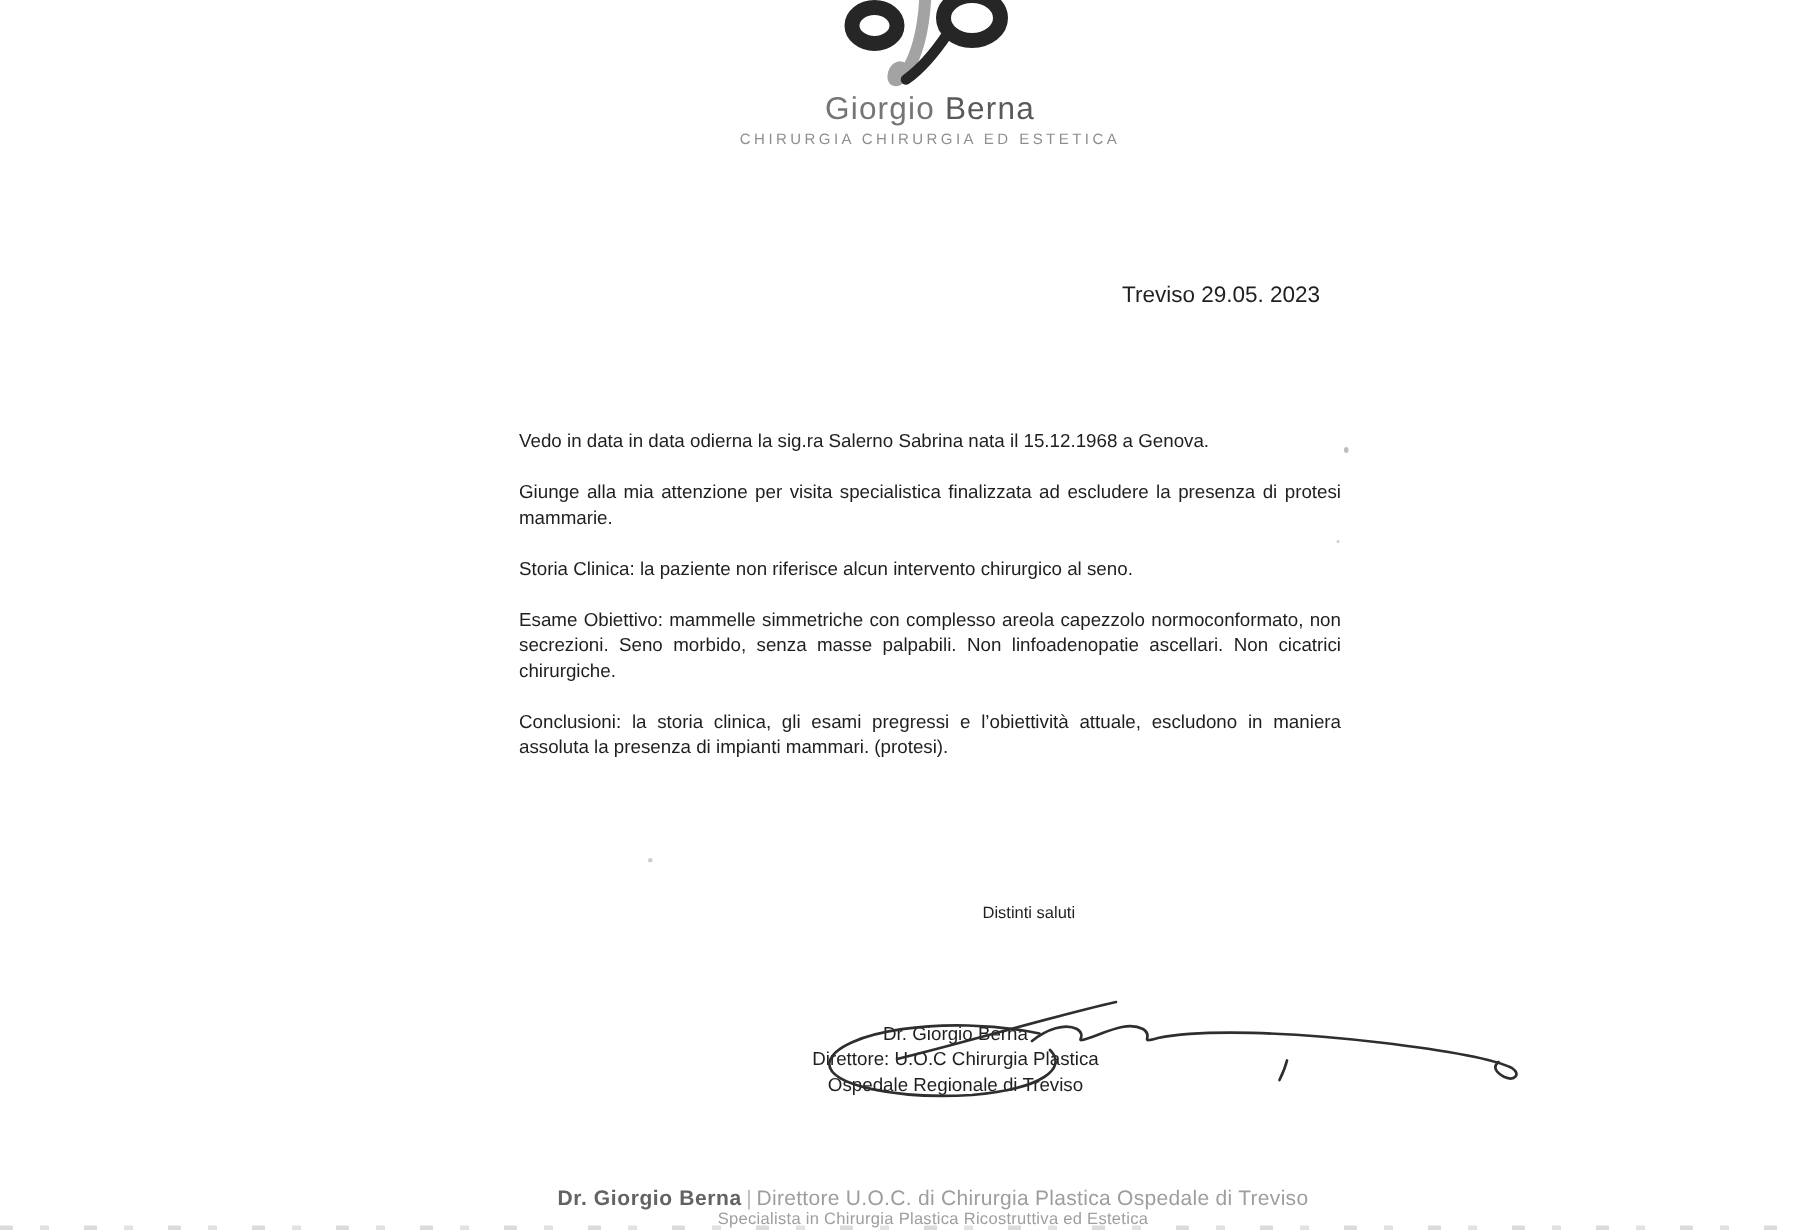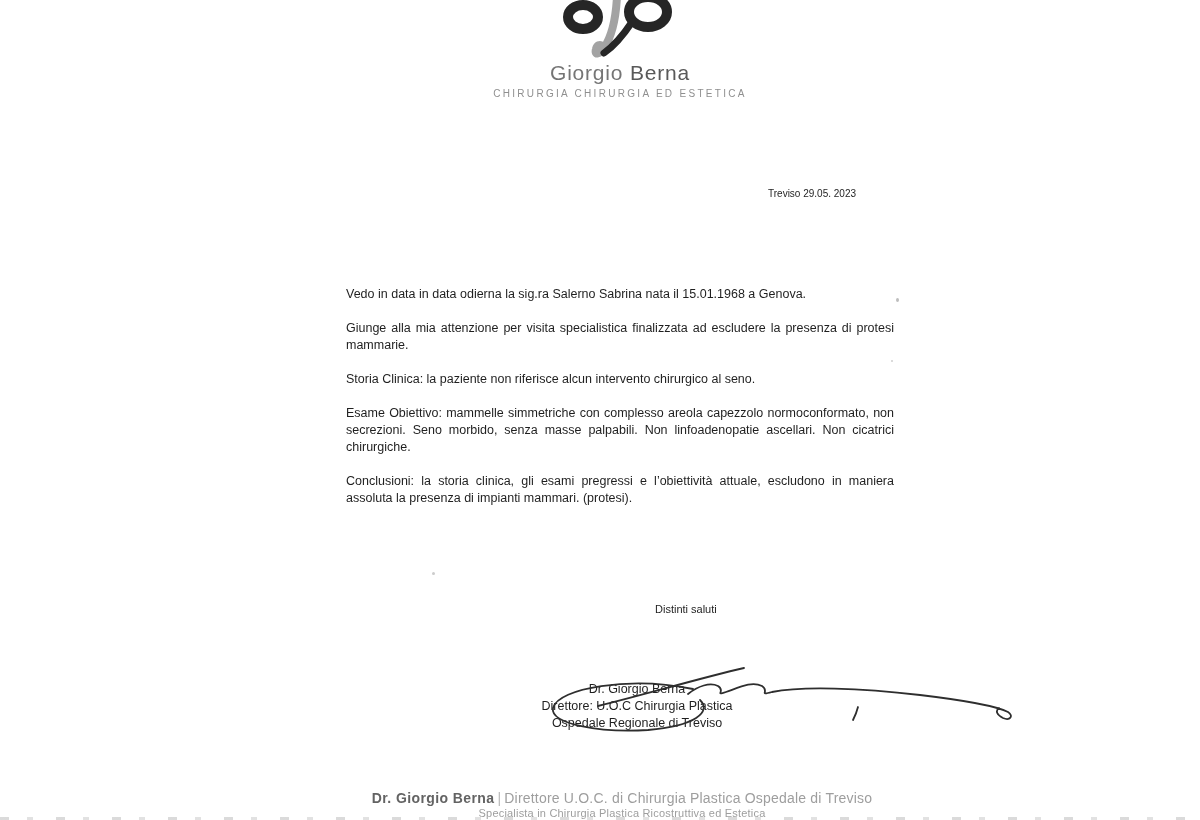--- a/index.html
+++ b/index.html
@@ -23,21 +23,21 @@
     font-size:21px;color:#757575;letter-spacing:.8px;margin-top:3px;
     white-space:nowrap;
   }
   .brand-name .nm-bold{font-weight:normal;color:#595959;}
   .brand-tagline{
     font-size:10px;letter-spacing:2.3px;color:#8f8f8f;margin-top:3px;
     white-space:nowrap;
   }
 
   
-  .dateline{position:absolute;left:748px;top:188px;font-size:10px;margin-left:20px;}
+  .dateline{position:absolute;left:748px;top:188px;font-size:15px;}
   .letter-body{
     position:absolute;left:346px;top:286px;width:548px;
     font-size:12.5px;line-height:17px;
   }
   .para{margin:0 0 17px 0;white-space:pre-line;}
   .para.justify{text-align:justify;}
   .closing{position:absolute;left:655px;top:603px;font-size:11px;}
 
   .sig-block{
     position:absolute;left:536px;top:681px;width:202px;
@@ -79,21 +79,21 @@
       <path d="M57 -4 C 56 18, 52 36, 44 48 C 40 54, 34 56, 36 49 C 37 45, 40 44, 42 46" fill="none" stroke="#a3a3a3" stroke-width="8" stroke-linecap="round"></path>
       <path d="M72 22 C 64 34, 54 46, 44 53" fill="none" stroke="#262626" stroke-width="7" stroke-linecap="round"></path>
     </svg>
     <div class="brand-name"><span class="nm-light">Giorgio</span> <span class="nm-bold">Berna</span></div>
     <div class="brand-tagline">CHIRURGIA CHIRURGIA ED ESTETICA</div>
   </header>
 
   <div class="dateline">Treviso 29.05. 2023</div>
 
   <main class="letter-body">
-    <p class="para">Vedo in data in data odierna la sig.ra Salerno Sabrina nata il 15.01.1968 a Genova.</p>
+    <p class="para">Vedo in data in data odierna la sig.ra Salerno Sabrina nata il 15.12.1968 a Genova.</p>
     <p class="para justify">Giunge alla mia attenzione per visita specialistica finalizzata ad escludere  la presenza di protesi mammarie.</p>
     <p class="para">Storia Clinica: la paziente non riferisce alcun intervento chirurgico al seno.</p>
     <p class="para justify">Esame Obiettivo: mammelle simmetriche con complesso areola capezzolo normoconformato, non secrezioni. Seno morbido, senza masse palpabili. Non linfoadenopatie ascellari. Non cicatrici chirurgiche.</p>
     <p class="para justify">Conclusioni: la storia clinica, gli esami pregressi e l’obiettività attuale, escludono in maniera assoluta  la presenza  di impianti mammari. (protesi).</p>
   </main>
 
   <div class="closing">Distinti saluti</div>
 
   <div class="sig-block">
     <div>Dr. Giorgio Berna</div>

